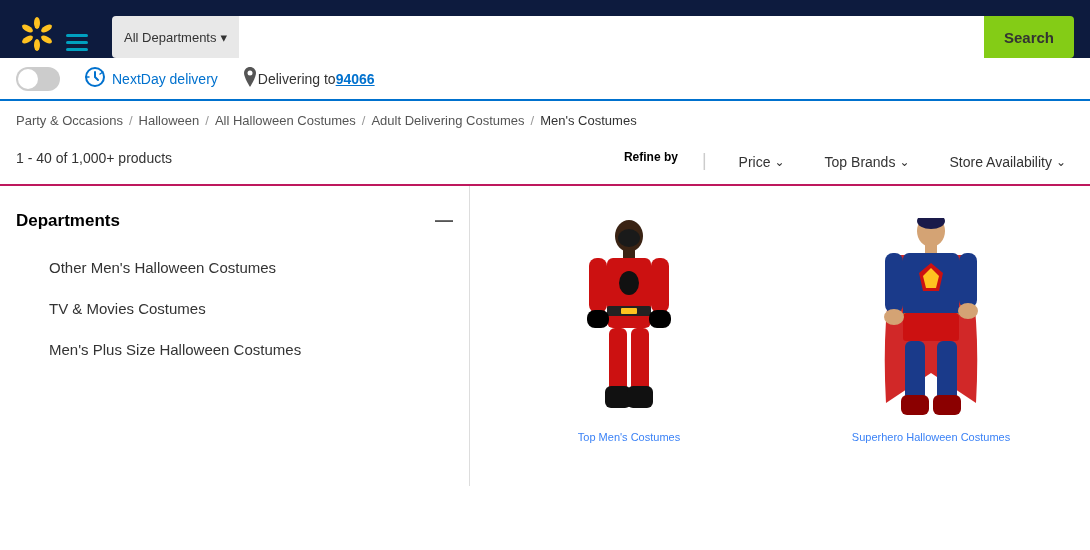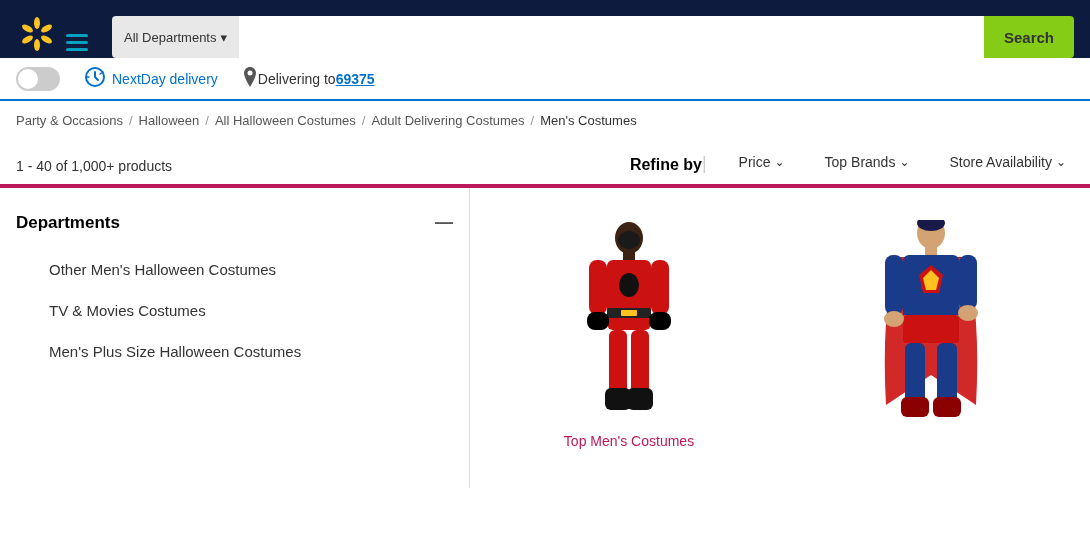--- a/index.html
+++ b/index.html
@@ -118,50 +118,49 @@
     .breadcrumb a {
       color: #555;
       text-decoration: none;
     }
     .breadcrumb .sep { color: #999; }
     .breadcrumb .current { color: #333; font-weight: 400; }
 
     
     .refine-bar {
       display: flex;
-      align-items: flex-end;
+      align-items: flex-start;
       padding: 10px 16px;
-      border-bottom: 4px solid #be185d;
-      gap: 0;
+      border-bottom: 2px solid #be185d;
+      gap: 24px;
     }
     .product-count {
       font-size: 14px;
       color: #333;
       margin-right: auto;
     }
     .refine-label {
-      font-size: 16px;
+      font-size: 12px;
       font-weight: bold;
       color: #000;
     }
     .refine-separator {
       color: #ccc;
       font-size: 18px;
     }
     .refine-btn {
       display: flex;
       align-items: center;
       gap: 4px;
       font-size: 14px;
       color: #333;
       cursor: pointer;
       background: none;
       border: none;
       padding: 4px 8px;
-      margin-left: 24px;
     }
     .refine-btn .chevron {
       font-size: 12px;
     }
 
     
     .main-layout {
       display: flex;
       min-height: 300px;
     }
@@ -218,22 +217,22 @@
       width: 180px;
       height: 200px;
       display: flex;
       align-items: center;
       justify-content: center;
       margin-bottom: 12px;
       position: relative;
       overflow: hidden;
     }
     .product-title {
-      font-size: 14px;
-      color: #be185d;
+      font-size: 11px;
+      color: #3b82f6;
       text-align: center;
       line-height: 1.4;
     }
 
     
     .walmart-spark {
       display: inline-block;
     }
   </style>
 </head>
@@ -290,21 +289,21 @@
     <span>NextDay delivery</span>
   </div>
   <div class="delivering-text">
     <span>
       <svg width="16" height="20" viewBox="0 0 16 20" fill="none">
         <path d="M8 0C4.69 0 2 2.69 2 6c0 4.5 6 14 6 14s6-9.5 6-14c0-3.31-2.69-6-6-6z" fill="#555"></path>
         <circle cx="8" cy="6" r="2.5" fill="#fff"></circle>
       </svg>
     </span>
     <span>Delivering to</span>
-    <span class="zip-link">69375</span>
+    <span class="zip-link">94066</span>
   </div>
 </div>
 
 <nav class="breadcrumb">
   <a href="#">Party &amp; Occasions</a>
   <span class="sep">/</span>
   <a href="#">Halloween</a>
   <span class="sep">/</span>
   <a href="#">All Halloween Costumes</a>
   <span class="sep">/</span>
@@ -416,16 +415,17 @@
 
           <rect x="34" y="128" width="20" height="60" rx="6" fill="#1a3a8a"></rect>
 
           <rect x="30" y="182" width="28" height="20" rx="6" fill="#8b0000"></rect>
 
           <rect x="66" y="128" width="20" height="60" rx="6" fill="#1a3a8a"></rect>
 
           <rect x="62" y="182" width="28" height="20" rx="6" fill="#8b0000"></rect>
         </svg>
       </div>
+      <div class="product-title">Superhero Halloween Costumes</div>
     </div>
 
   </div>
 </div>
 
 </body></html>

